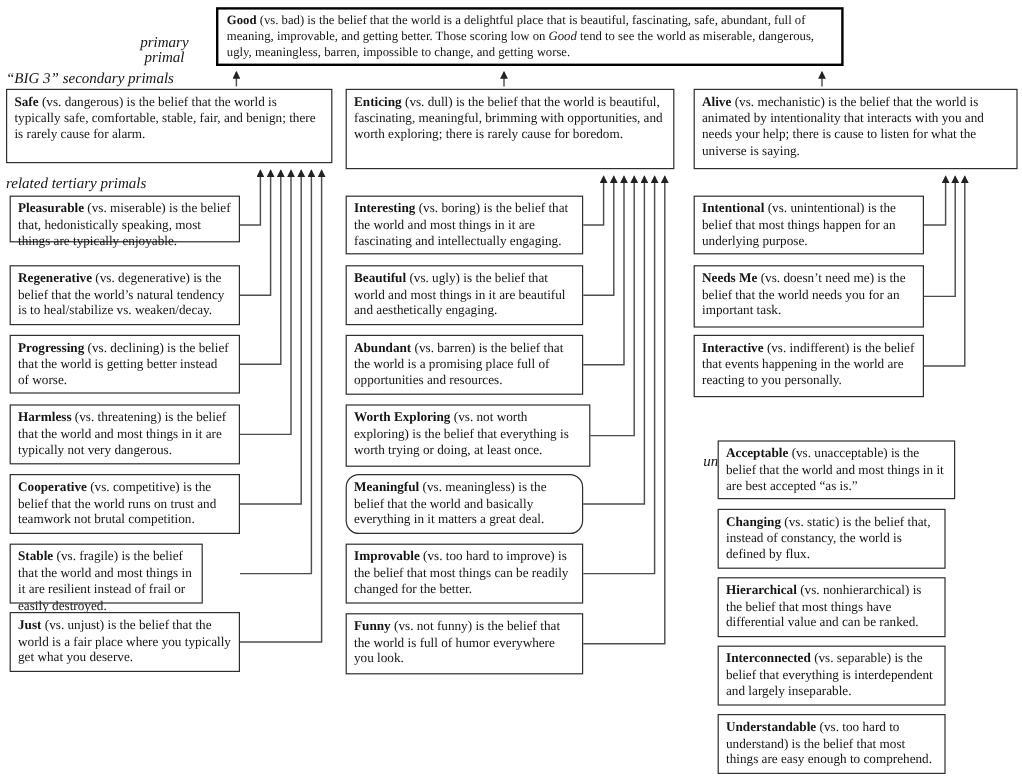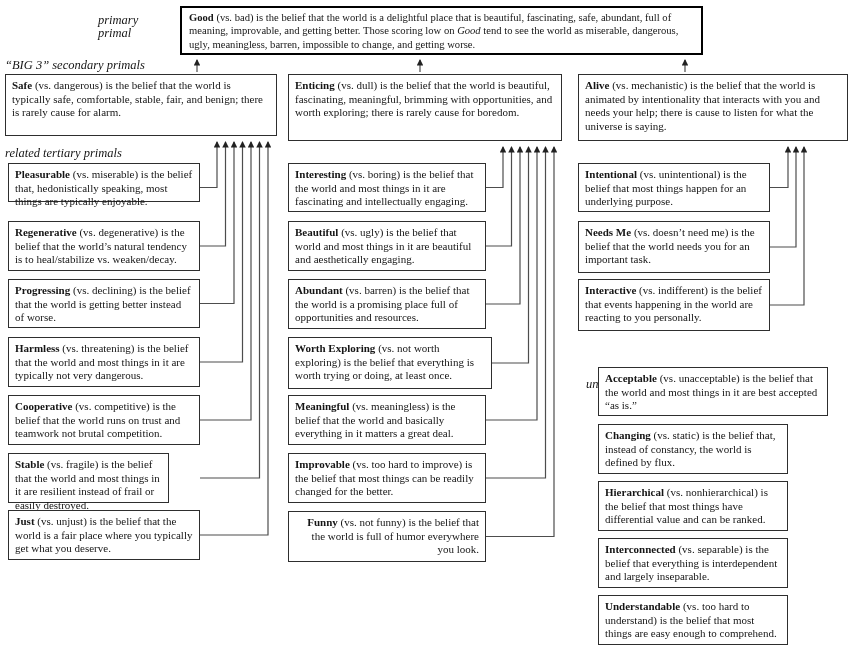--- a/index.html
+++ b/index.html
@@ -4,21 +4,21 @@
 <style>
   html,body{margin:0;padding:0;background:#fff;}
   .canvas{position:relative;width:852px;height:652px;background:#fff;overflow:hidden;
           font-family:"Liberation Serif",serif;color:#151515;}
   .connectors{position:absolute;left:0;top:0;pointer-events:none;}
   .box{position:absolute;border:1px solid #2e2e2e;background:#fff;padding:4px 6px;
        font-size:11px;line-height:1.24;box-sizing:border-box;}
   .box b{font-weight:bold;}
   .good{border:2px solid #000;font-size:10.6px;line-height:1.26;padding:3px 7px;}
   .lbl{position:absolute;font-style:italic;font-size:12.5px;line-height:1.05;white-space:nowrap;}
-  .primary-lbl{text-align:left;white-space:normal;}
+  .primary-lbl{text-align:center;white-space:normal;margin-top:15px;}
 </style>
 </head>
 <body>
 
 <div class="canvas">
 
   <svg class="connectors" width="852" height="652" viewBox="0 0 852 652">
     <defs>
       <marker id="arr" viewBox="0 0 10 10" refX="8.5" refY="5" markerWidth="6.5" markerHeight="6.5" orient="auto" markerUnits="userSpaceOnUse">
         <path d="M0,0 L10,5 L0,10 Z" fill="#222"></path>
@@ -102,43 +102,43 @@
   </div>
   <div class="box" style="left:288px;top:221px;width:198px;height:50px;">
     <b>Beautiful</b><span> (vs. ugly) is the belief that world and most things in it are beautiful and aesthetically engaging.</span>
   </div>
   <div class="box" style="left:288px;top:279px;width:198px;height:50px;">
     <b>Abundant</b><span> (vs. barren) is the belief that the world is a promising place full of opportunities and resources.</span>
   </div>
   <div class="box" style="left:288px;top:337px;width:204px;height:52px;">
     <b>Worth Exploring</b><span> (vs. not worth exploring) is the belief that everything is worth trying or doing, at least once.</span>
   </div>
-  <div class="box" style="left:288px;top:395px;width:198px;height:50px;">
+  <div class="box" style="left:288px;top:395px;width:198px;height:50px;border-radius:11px;">
     <b>Meaningful</b><span> (vs. meaningless) is the belief that the world and basically everything in it matters a great deal.</span>
   </div>
   <div class="box" style="left:288px;top:453px;width:198px;height:50px;">
     <b>Improvable</b><span> (vs. too hard to improve) is the belief that most things can be readily changed for the better.</span>
   </div>
-  <div class="box" style="left:288px;top:511px;width:198px;height:51px;text-align:right;">
+  <div class="box" style="left:288px;top:511px;width:198px;height:51px;">
     <b>Funny</b><span> (vs. not funny) is the belief that the world is full of humor everywhere you look.</span>
   </div>
 
   <div class="box" style="left:578px;top:163px;width:192px;height:49px;">
     <b>Intentional</b><span> (vs. unintentional) is the belief that most things happen for an underlying purpose.</span>
   </div>
   <div class="box" style="left:578px;top:221px;width:192px;height:52px;">
     <b>Needs Me</b><span> (vs. doesn’t need me) is the belief that the world needs you for an important task.</span>
   </div>
   <div class="box" style="left:578px;top:279px;width:192px;height:52px;">
     <b>Interactive</b><span> (vs. indifferent) is the belief that events happening in the world are reacting to you personally.</span>
   </div>
 
   <div class="lbl" style="left:586px;top:349px;margin-top:29px;">unrelated tertiary primals</div>
 
-  <div class="box" style="left:598px;top:367px;width:230px;height:49px;">
+  <div class="box" style="left:598px;top:367px;width:198px;height:49px;">
     <b>Acceptable</b><span> (vs. unacceptable) is the belief that the world and most things in it are best accepted “as is.”</span>
   </div>
   <div class="box" style="left:598px;top:424px;width:190px;height:50px;">
     <b>Changing</b><span> (vs. static) is the belief that, instead of constancy, the world is defined by flux.</span>
   </div>
   <div class="box" style="left:598px;top:481px;width:190px;height:50px;">
     <b>Hierarchical</b><span> (vs. nonhierarchical) is the belief that most things have differential value and can be ranked.</span>
   </div>
   <div class="box" style="left:598px;top:538px;width:190px;height:50px;">
     <b>Interconnected</b><span> (vs. separable) is the belief that everything is interdependent and largely inseparable.</span>

